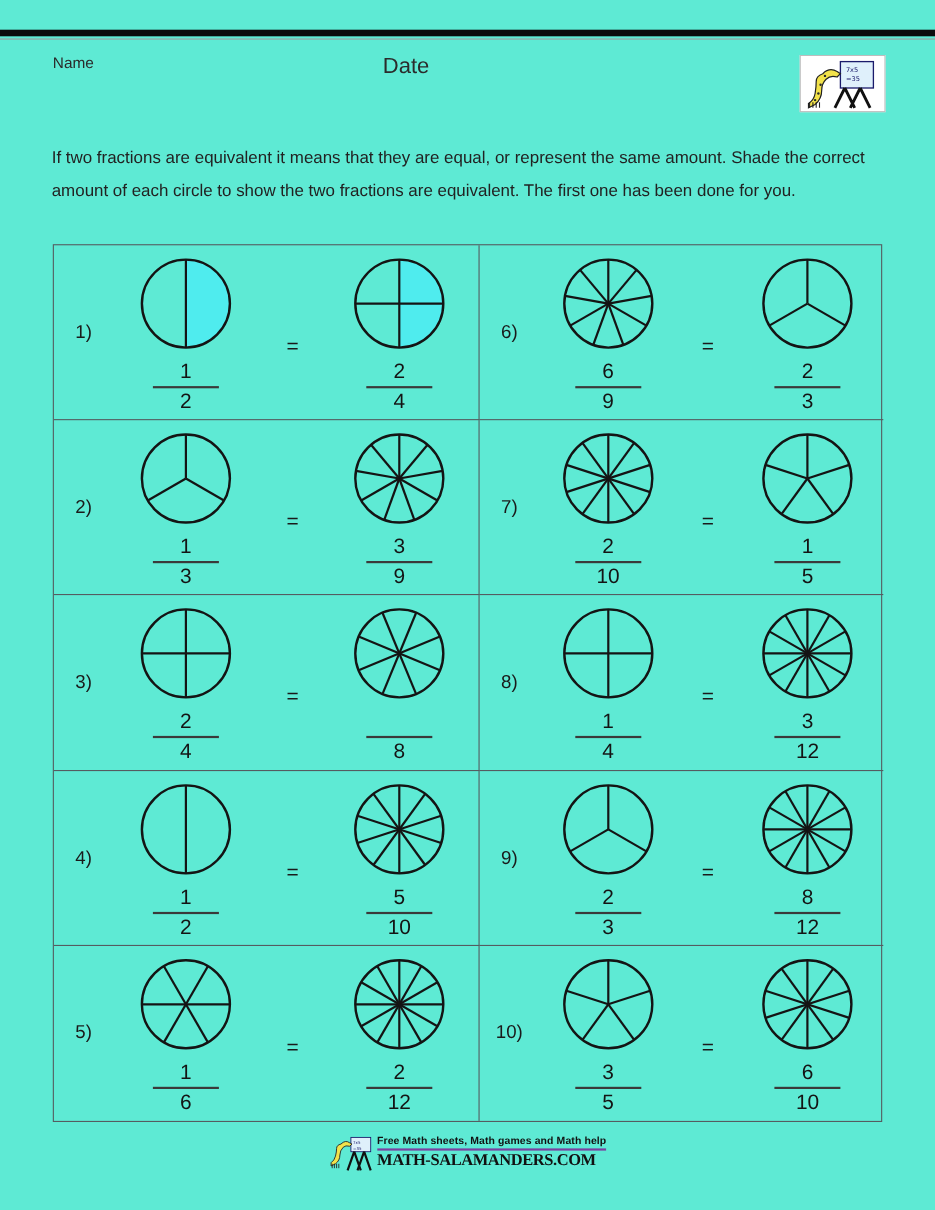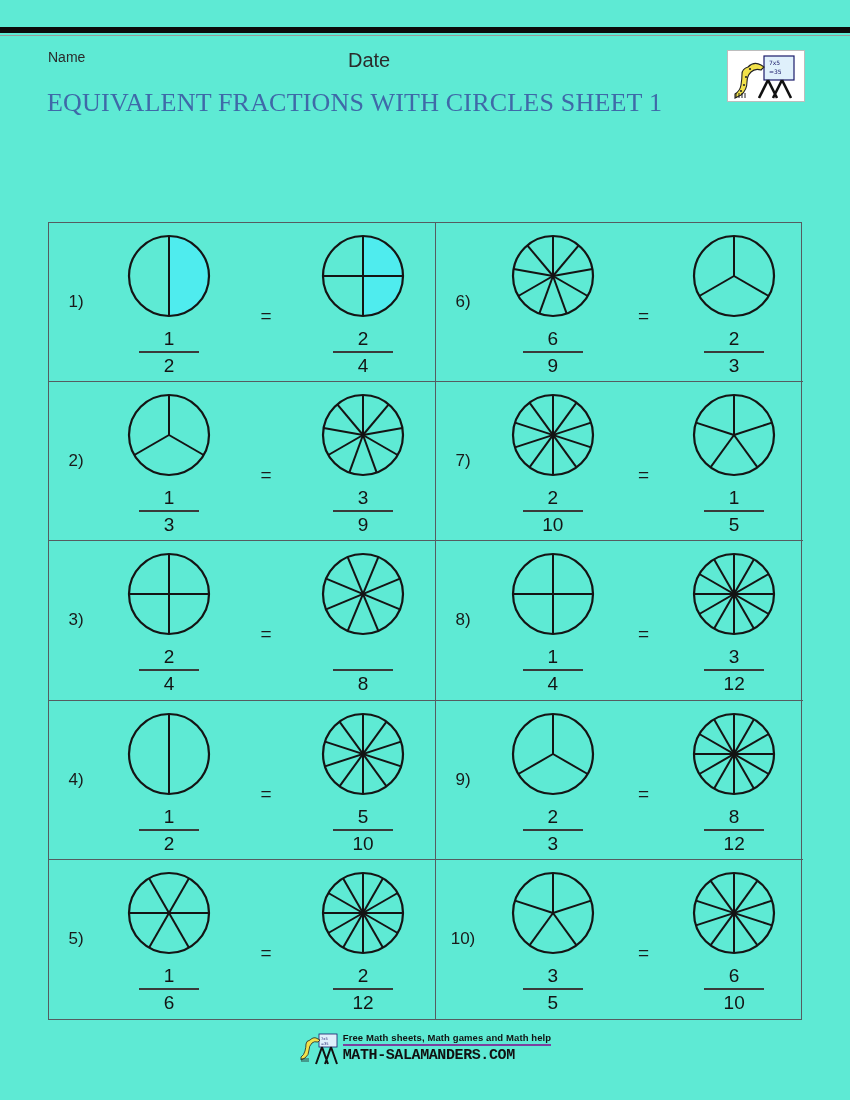--- a/index.html
+++ b/index.html
@@ -153,21 +153,21 @@
     gap: 2px;
   }
   .foot-text { display: flex; flex-direction: column; }
   .foot-line1 {
     font-size: 9.5px; font-weight: bold; color: #111;
     letter-spacing: .1px;
     padding-bottom: 1px;
   }
   .foot-rule { height: 2px; background: #7b3fa0; width: 100%; }
   .foot-line2 {
-    font-family: Liberation Mono, monospace;
+    font-family: Liberation Serif, serif;
     font-size: 15px; font-weight: bold; color: #111;
     letter-spacing: -.4px;
     margin-top: 1px;
   }
 </style>
 </head>
 <body>
 
 <div id="page">
 
@@ -191,22 +191,22 @@
 
       <path d="M20 16 q6 -6 13 -2 l3 2 -3 3 q-6 -2 -10 2 q-4 4 -4 10 q0 8 -6 13 l-6 3 0 -4 q5 -3 6 -9 q1 -6 1 -11 q0 -5 6 -7 z" fill="#f2e24a" stroke="#222" stroke-width="1.1"></path>
       <circle cx="22" cy="18" r="1.1" fill="#2a2a2a"></circle>
       <circle cx="18" cy="26" r="1.1" fill="#2a2a2a"></circle>
       <circle cx="16" cy="34" r="1.1" fill="#2a2a2a"></circle>
       <circle cx="13" cy="40" r="1.1" fill="#2a2a2a"></circle>
       <path d="M8 42 l0 5 M11 42 l0 5 M14 42 l0 5 M17 42 l0 5" stroke="#222" stroke-width="1" fill="none"></path>
     </svg>
   </div>
 
-  <div class="title">EQUIVALENT FRACTIONS WITH CIRCLES SHEET 1</div>
-
+
+  <div class="instructions">If two fractions are equivalent it means that they are equal, or represent the same amount. Shade the correct amount of each circle to show the two fractions are equivalent. The first one has been done for you.</div>
 
   <div class="sheet" id="sheet">
       <div class="cell">
         <div class="qnum">1)</div>
         <div class="pair">
           <div class="side">
             <div class="circle-wrap">
               <svg width="96" height="96" viewBox="0 0 96 96">
                 <path d="M48 48 L48.00 8.00 A40 40 0 0 1 48.00 88.00 Z" fill="#4fecee"></path>
                 <circle cx="48" cy="48" r="40" fill="none" stroke="#141414" stroke-width="2.2"></circle>

